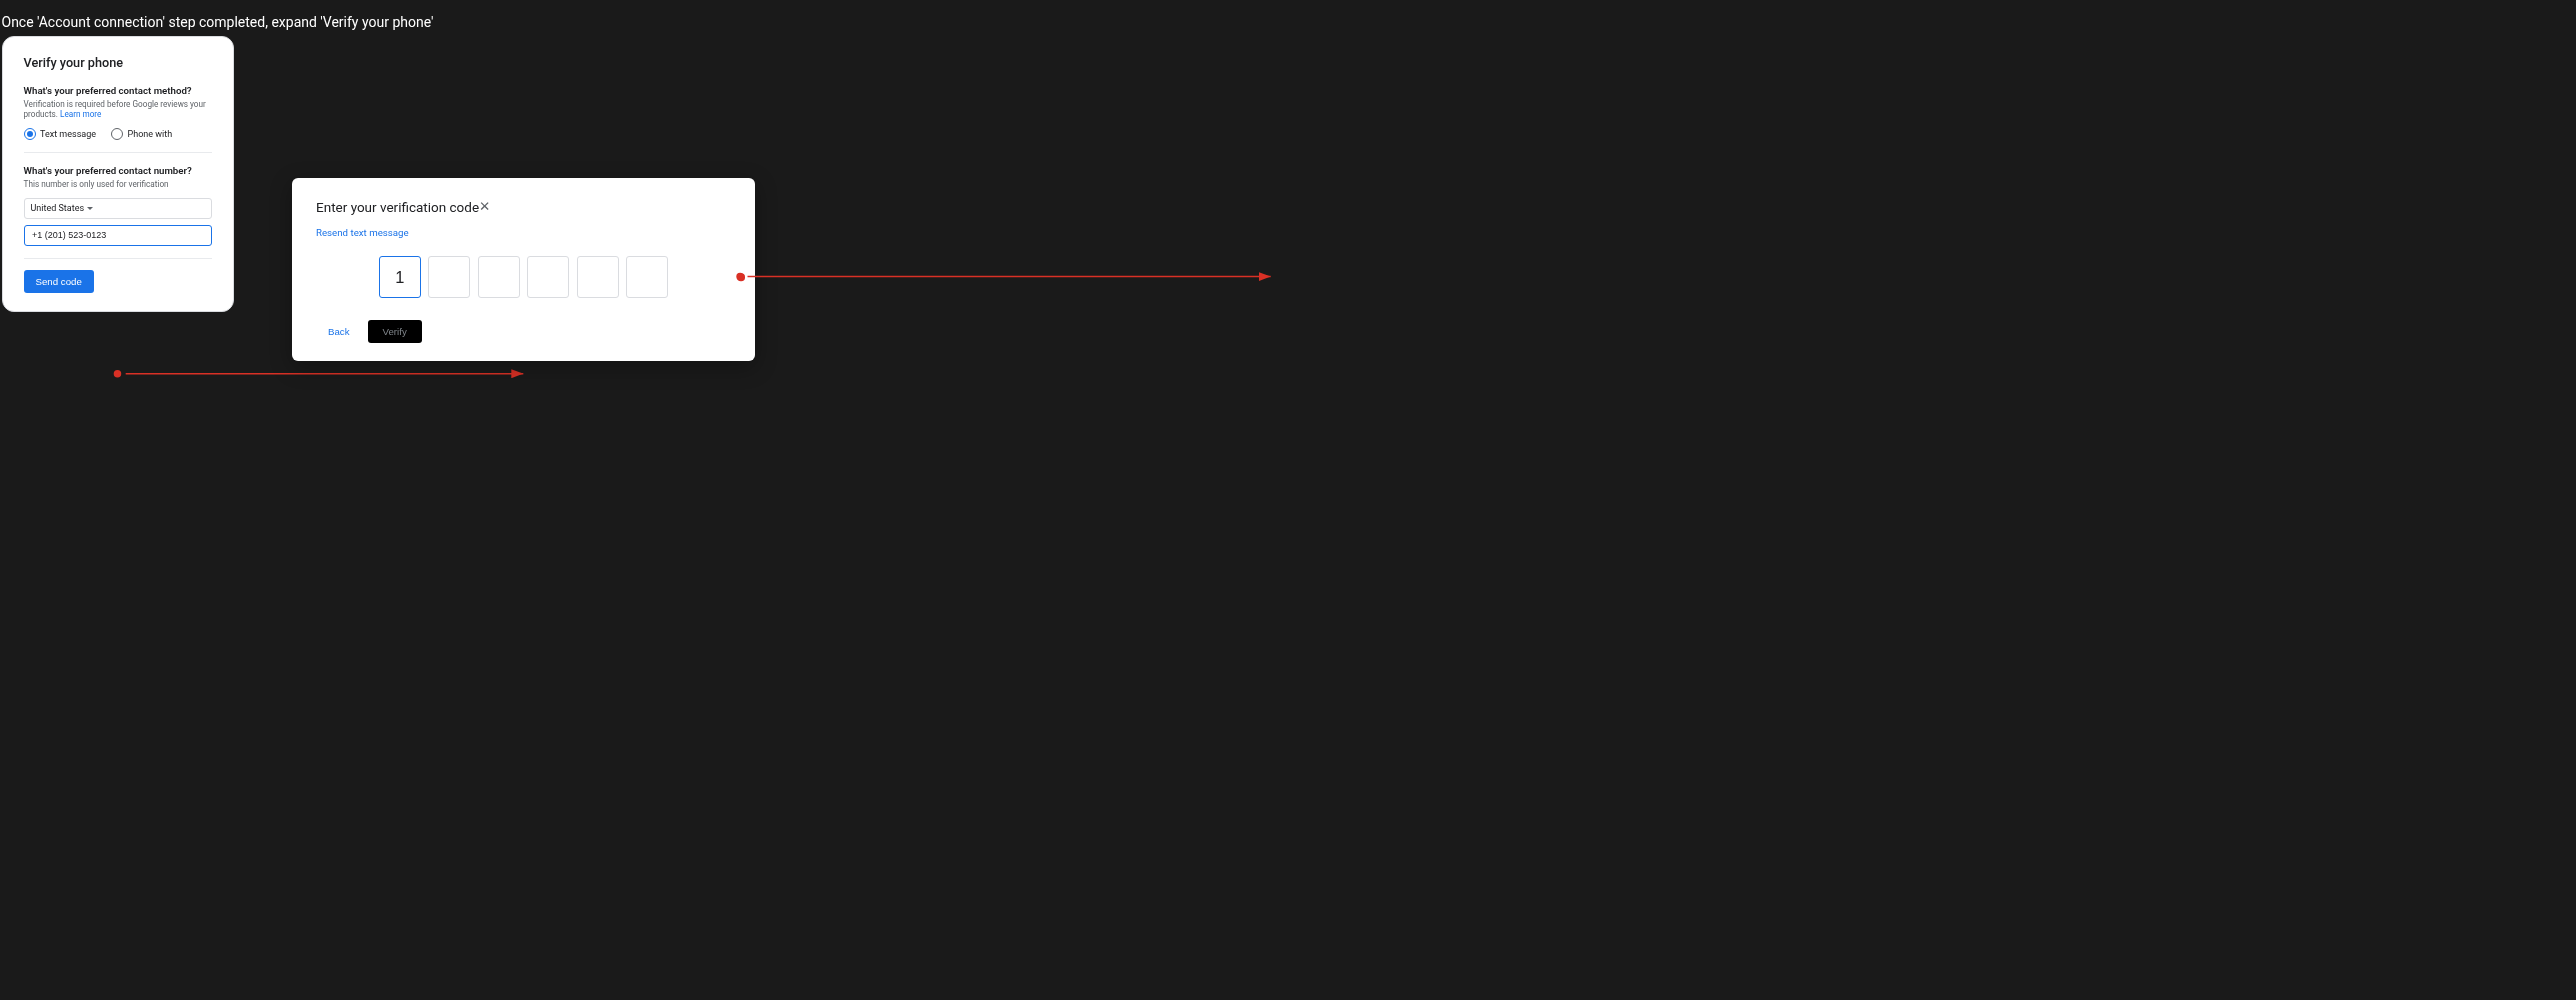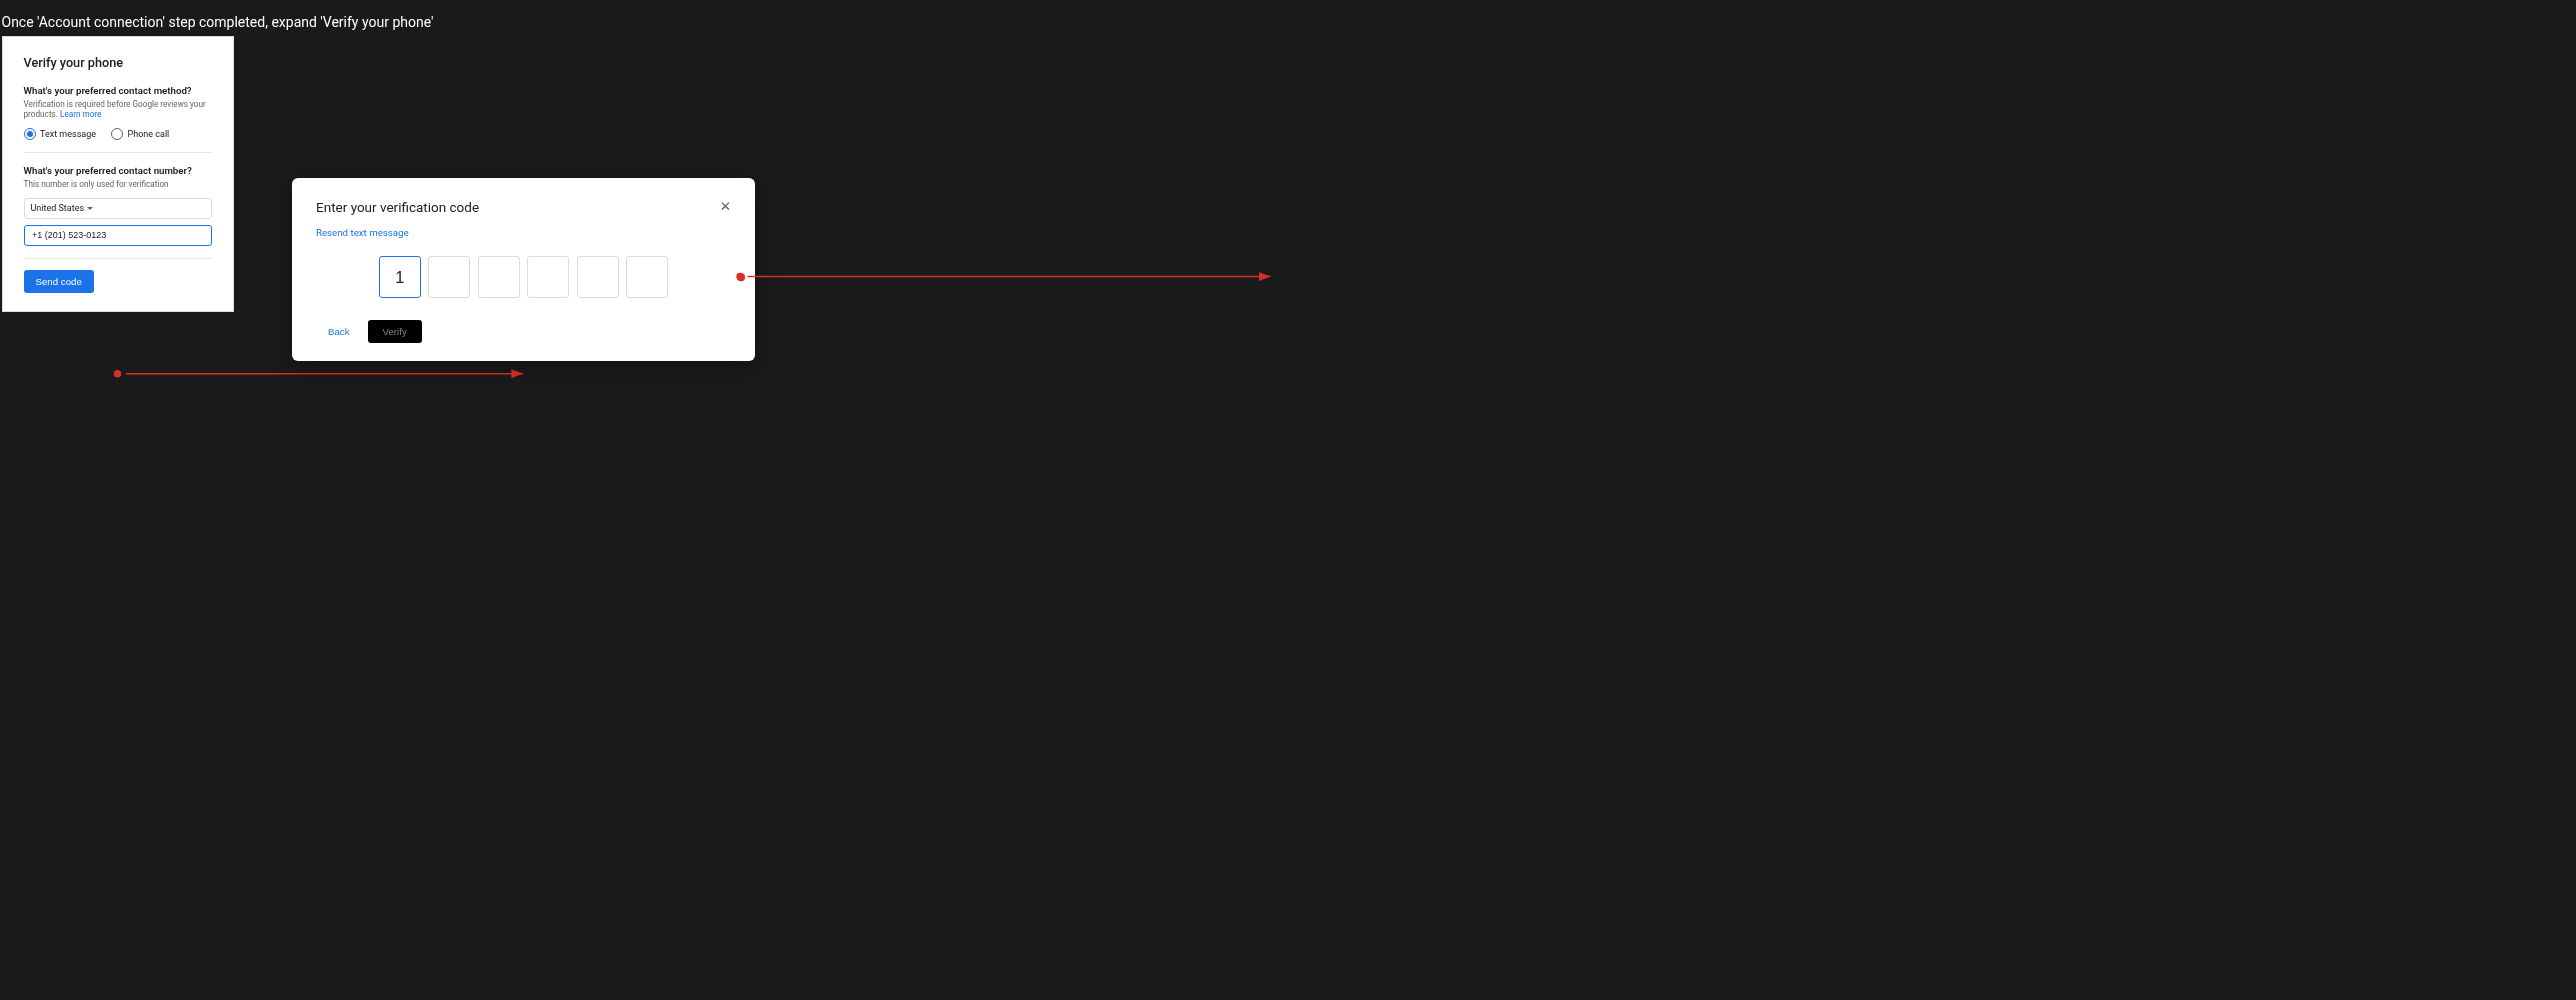--- a/index.html
+++ b/index.html
@@ -24,21 +24,21 @@
     }
 
     
     .left-panel {
       position: absolute;
       top: 36px;
       left: 1.5px;
       width: 232px;
       background: #ffffff;
       border: 0.7px solid #dadce0;
-      border-radius: 0;
+      border-radius: 12px;
       padding: 18px 21px;
     }
 
     .panel-title {
       font-size: 12.7px;
       font-weight: 500;
       color: #202124;
       margin-bottom: 15px;
     }
 
@@ -174,21 +174,21 @@
       left: 292px;
       width: 463px;
       background: #ffffff;
       border-radius: 6px;
       box-shadow: 0 6px 22.4px rgba(0,0,0,0.3);
       padding: 21px 24px 18px;
     }
 
     .modal-header {
       display: flex;
-      justify-content: space-between;
+      justify-content: flex-start;
       align-items: center;
       margin-bottom: 12px;
     }
 
     .modal-title {
       font-size: 13.5px;
       font-weight: 400;
       color: #202124;
     }
 
@@ -301,21 +301,21 @@
 
   <div class="radio-group">
     <label class="radio-option">
       <div class="radio-outer checked">
         <div class="radio-inner"></div>
       </div>
       <span>Text message</span>
     </label>
     <label class="radio-option">
       <div class="radio-outer unchecked"></div>
-      <span>Phone call</span>
+      <span>Phone with</span>
     </label>
   </div>
 
   <div class="divider"></div>
 
   <div class="contact-section-label">What's your preferred contact number?</div>
   <div class="contact-section-desc">This number is only used for verification</div>
 
   <div class="phone-input-row">
     <div class="country-select">

